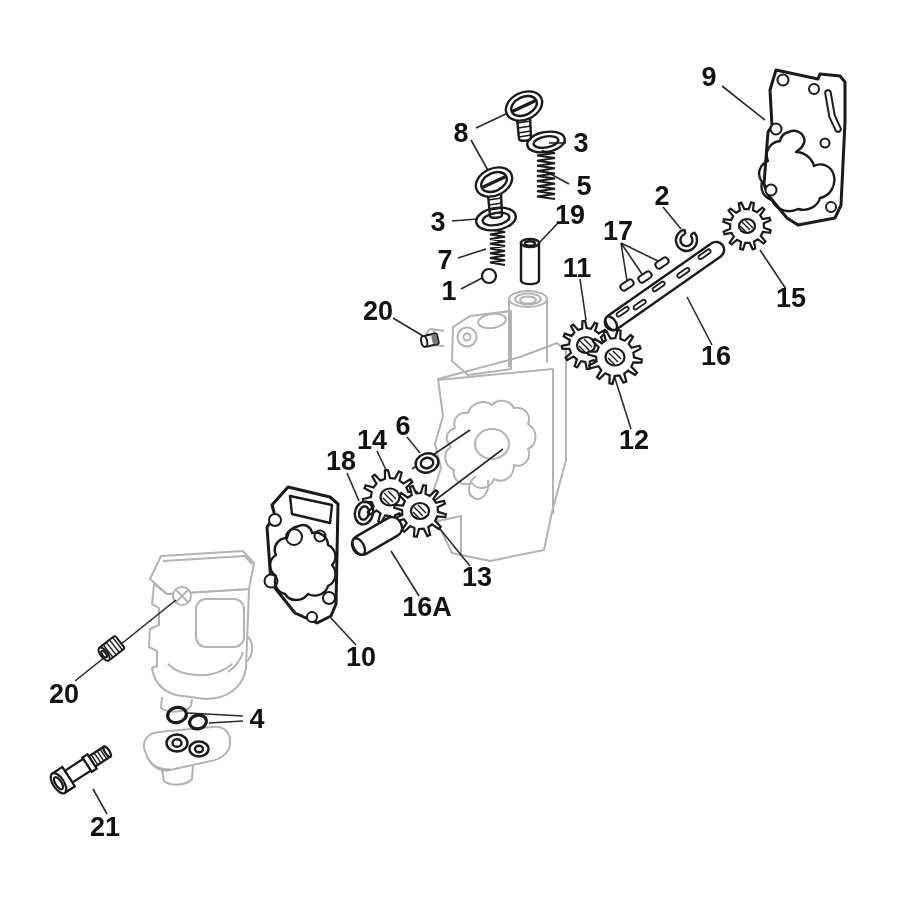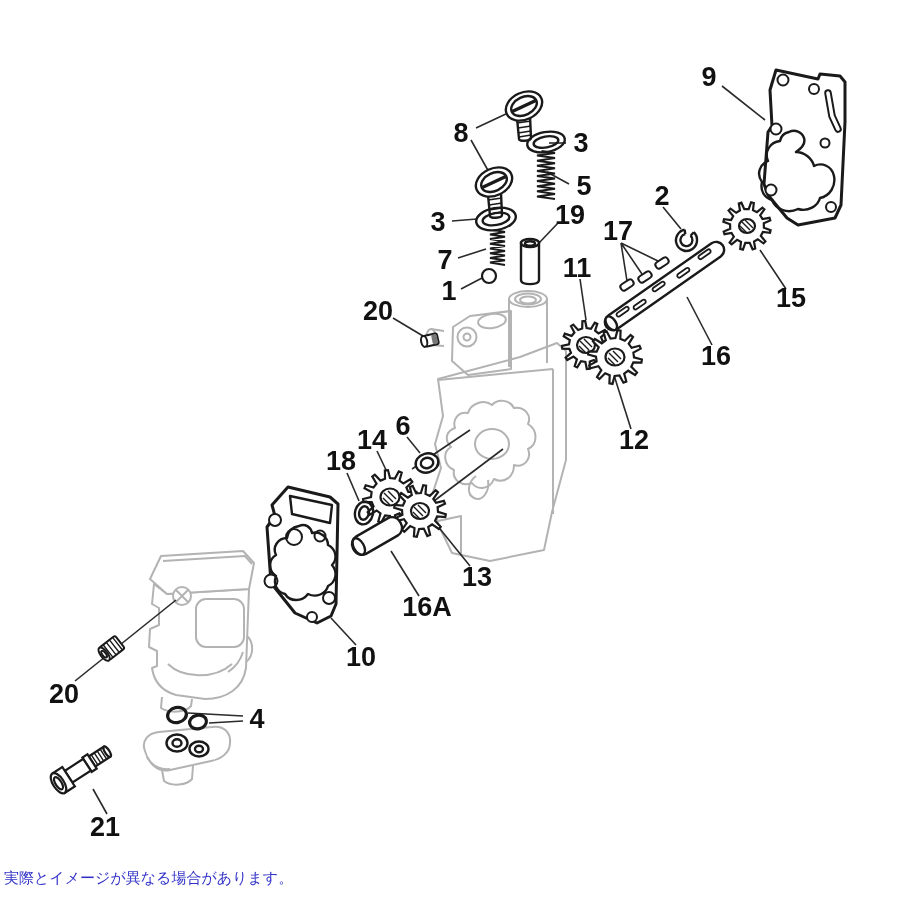--- a/index.html
+++ b/index.html
@@ -272,14 +272,13 @@
     <text class="callout" x="427" y="616" text-anchor="middle">16A</text>
     <text class="callout" x="618" y="240" text-anchor="middle">17</text>
     <text class="callout" x="341" y="470" text-anchor="middle">18</text>
     <text class="callout" x="570" y="224" text-anchor="middle">19</text>
     <text class="callout" x="378" y="320" text-anchor="middle">20</text>
     <text class="callout" x="64" y="703" text-anchor="middle">20</text>
     <text class="callout" x="105" y="836" text-anchor="middle">21</text>
   </g>
 </svg>
 
-<div class="note">実際とイメージが異なる場合があります。</div>
 </div>
 
 </body></html>

